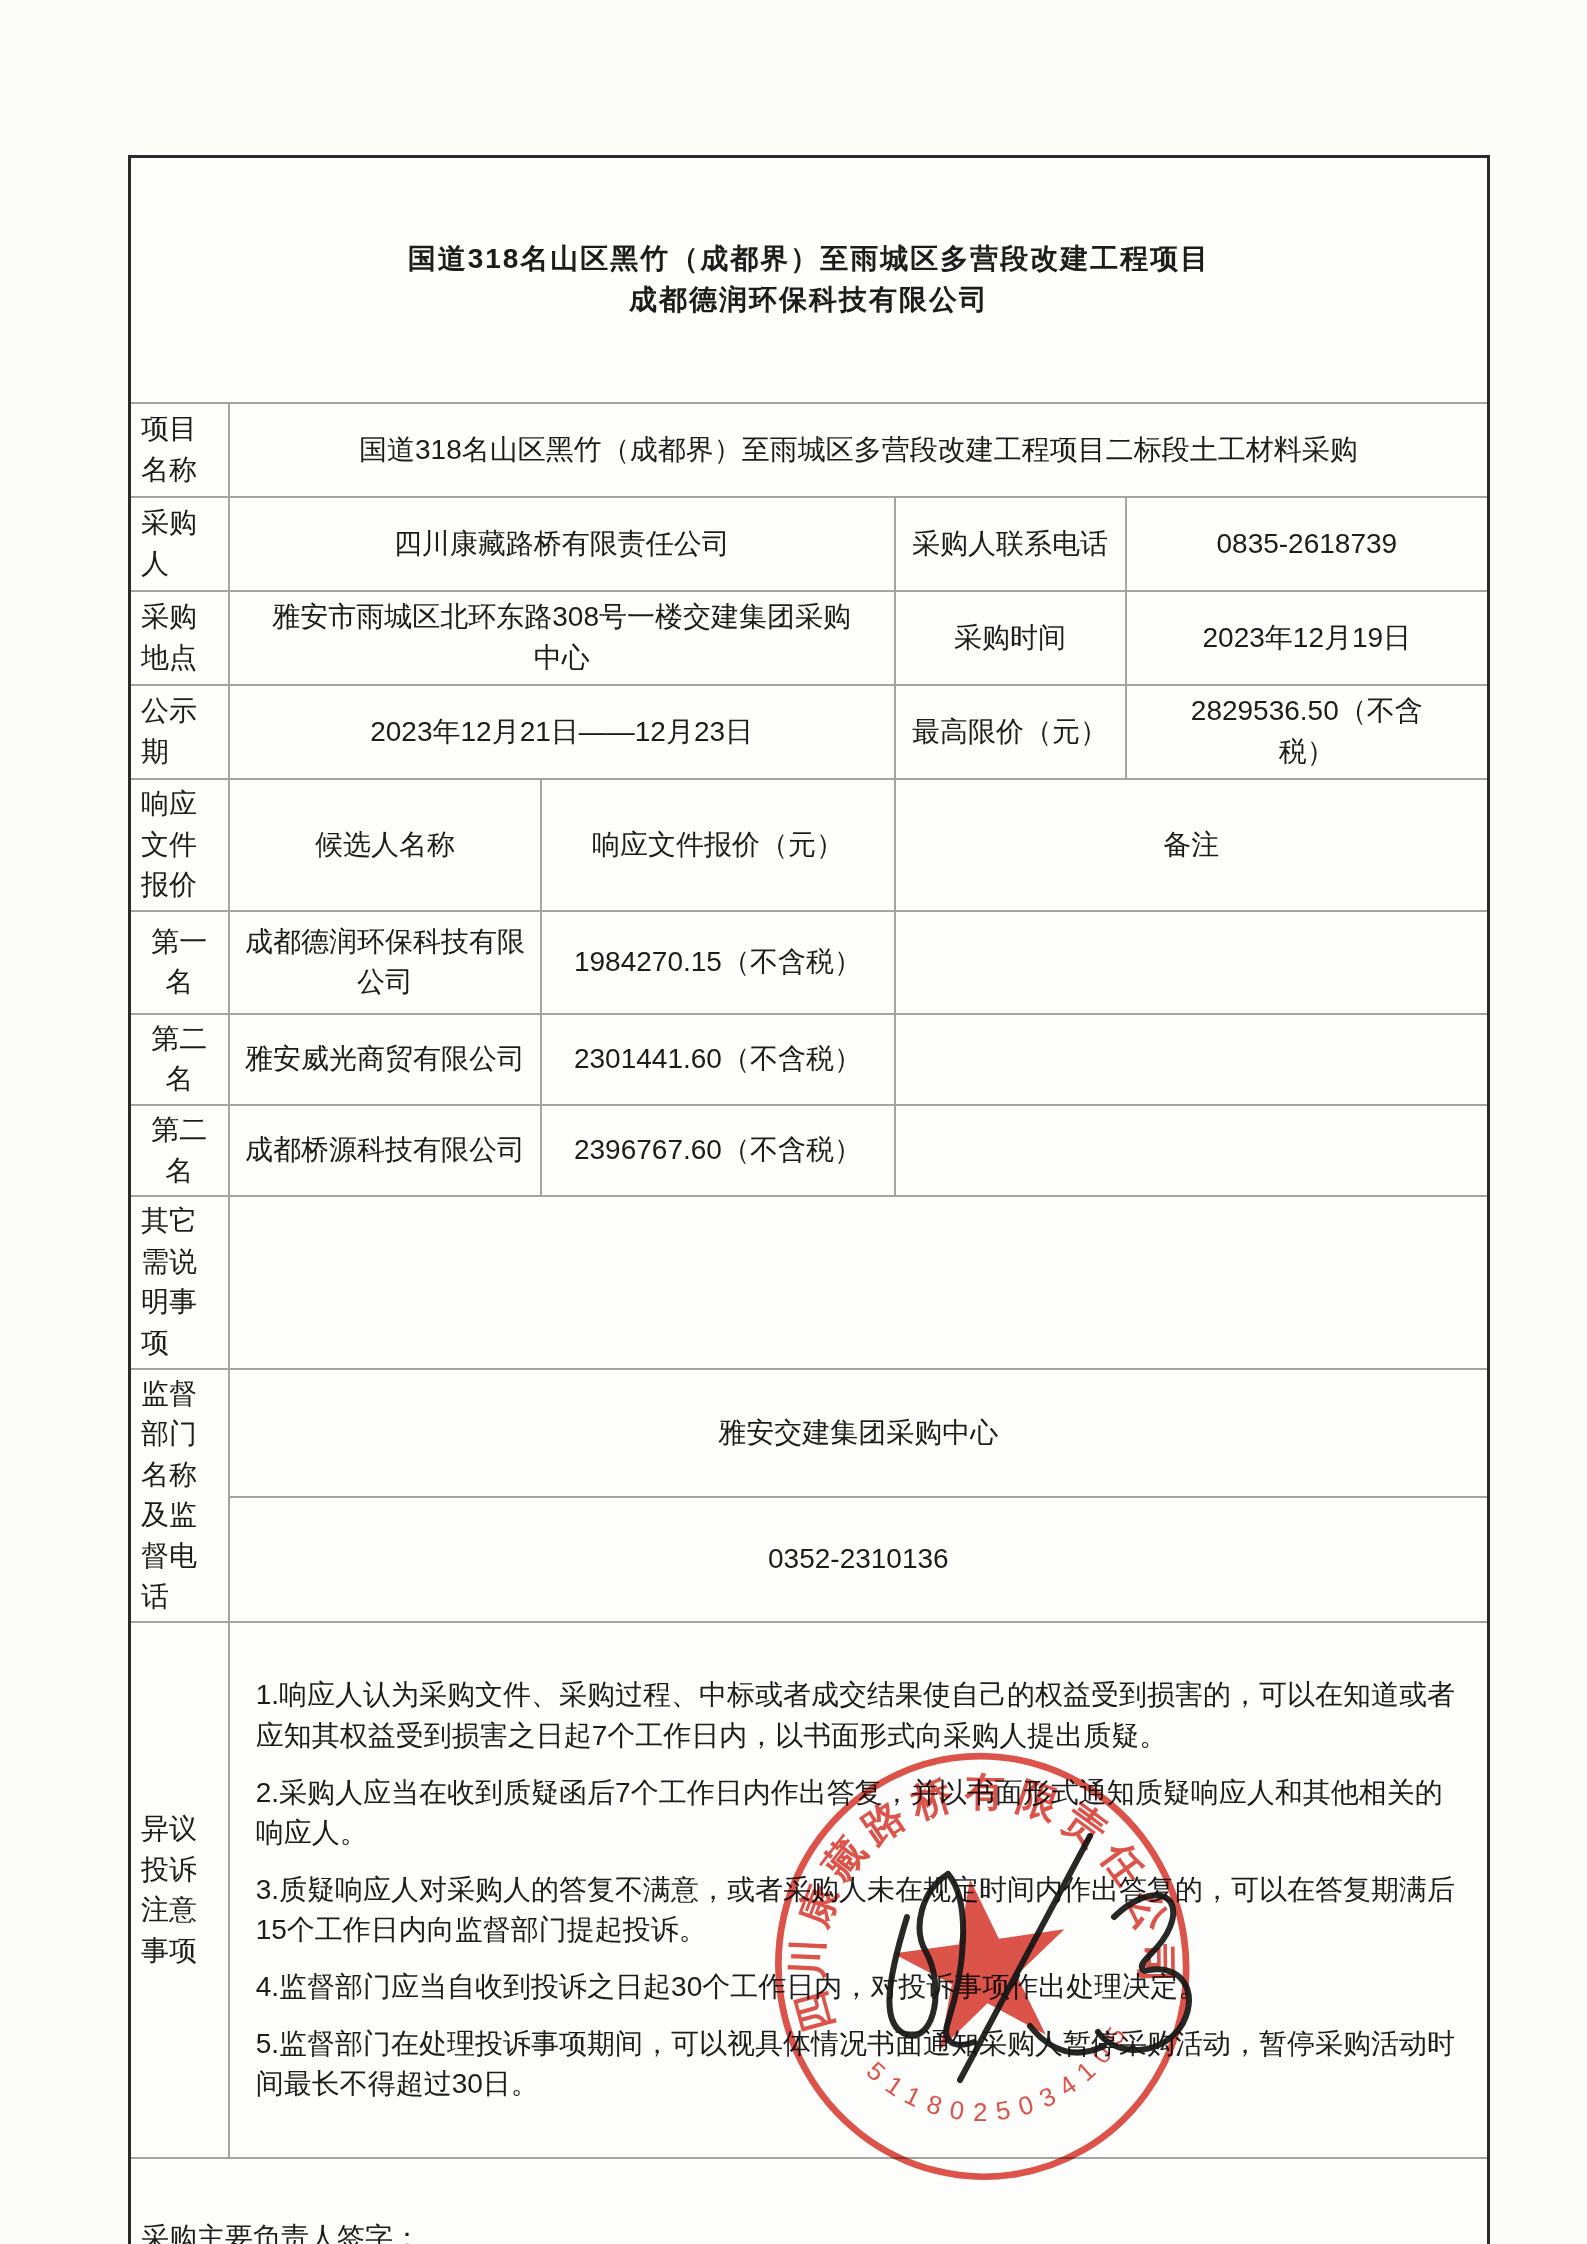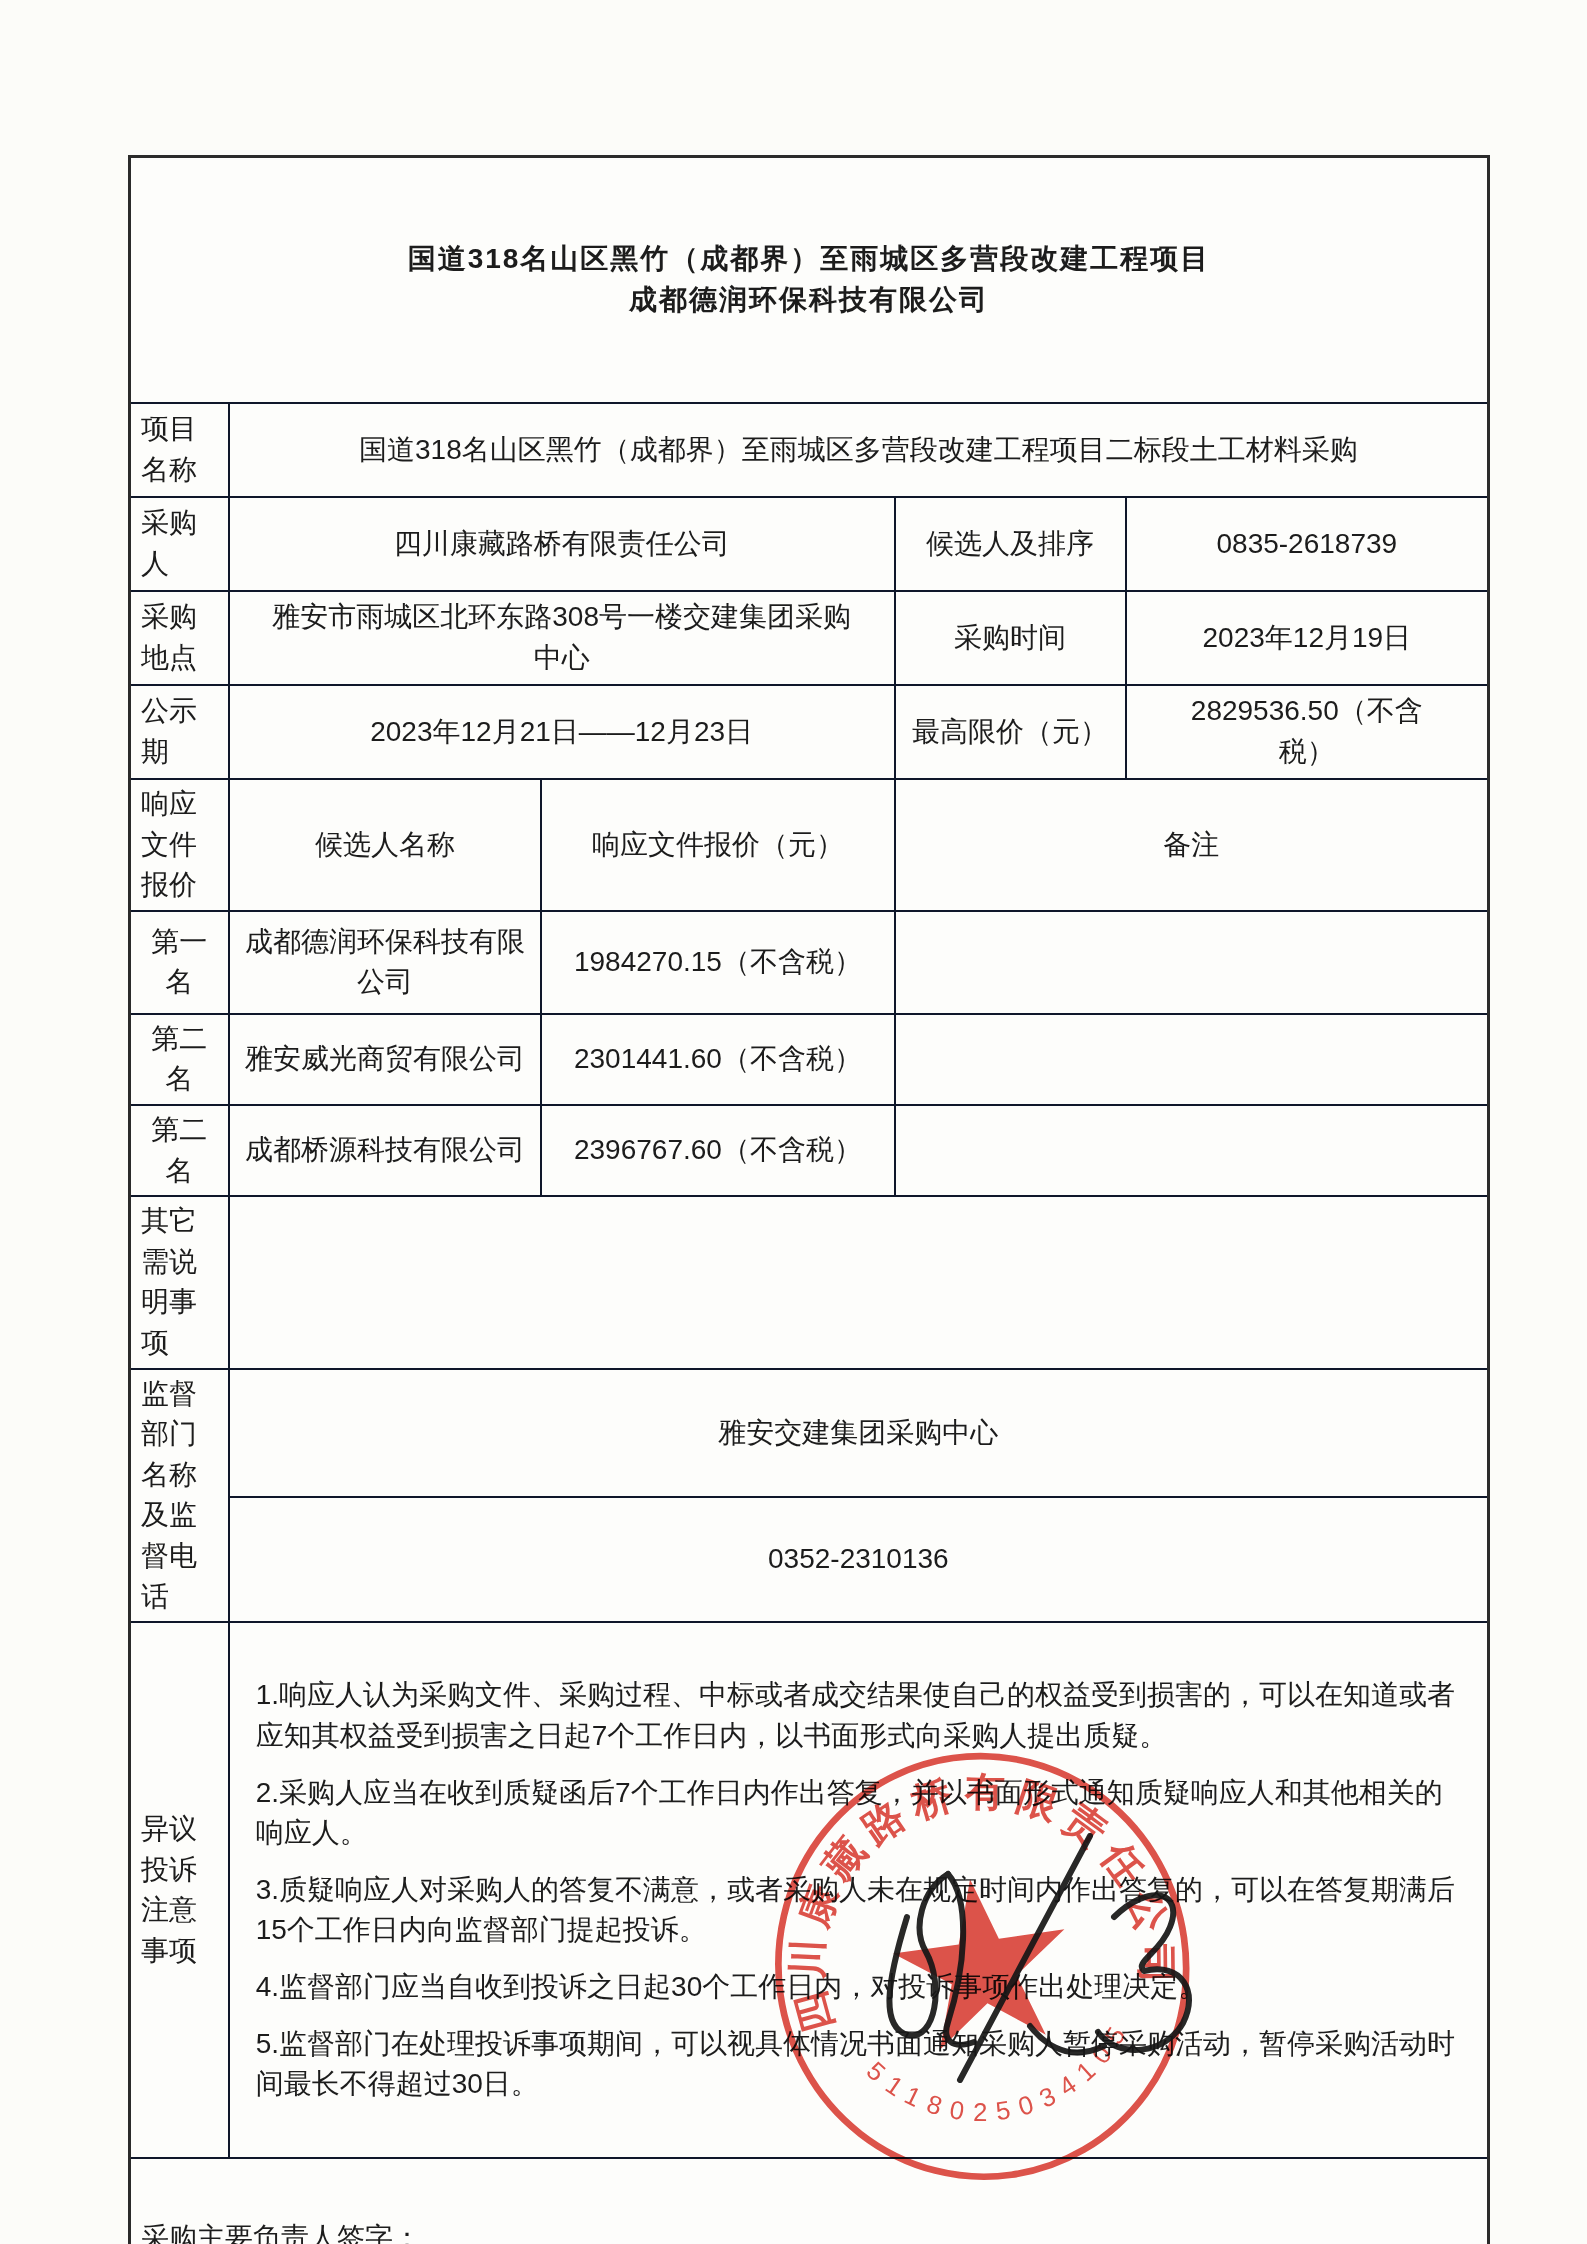--- a/index.html
+++ b/index.html
@@ -19,21 +19,21 @@
   table.doc{
     position:absolute;
     left:128px;
     top:155px;
     width:1362px;
     border-collapse:collapse;
     table-layout:fixed;
     background:#fdfdfb;
   }
   table.doc td{
-    border:2px solid #0f172a;
+    border:2px solid #a3a3a3;
     vertical-align:middle;
     font-size:28px;
     line-height:1.45;
     padding:4px 10px;
     word-break:break-all;
     color:#1c1c1c;
   }
   table.doc{border:3px solid #2b2b2b;}
   td.title-cell{
     height:236px;
@@ -117,21 +117,21 @@
     </tr>
 
     <tr class="r-info">
       <td class="lbl">项目名称</td>
       <td class="val" colspan="4">国道318名山区黑竹（成都界）至雨城区多营段改建工程项目二标段土工材料采购</td>
     </tr>
 
     <tr class="r-info">
       <td class="lbl">采购人</td>
       <td class="val" colspan="2">四川康藏路桥有限责任公司</td>
-      <td class="ctr">候选人及排序</td>
+      <td class="ctr">采购人联系电话</td>
       <td class="ctr">0835-2618739</td>
     </tr>
 
     <tr class="r-info">
       <td class="lbl">采购地点</td>
       <td class="val pre" colspan="2">雅安市雨城区北环东路308号一楼交建集团采购
 中心</td>
       <td class="ctr">采购时间</td>
       <td class="ctr">2023年12月19日</td>
     </tr>

